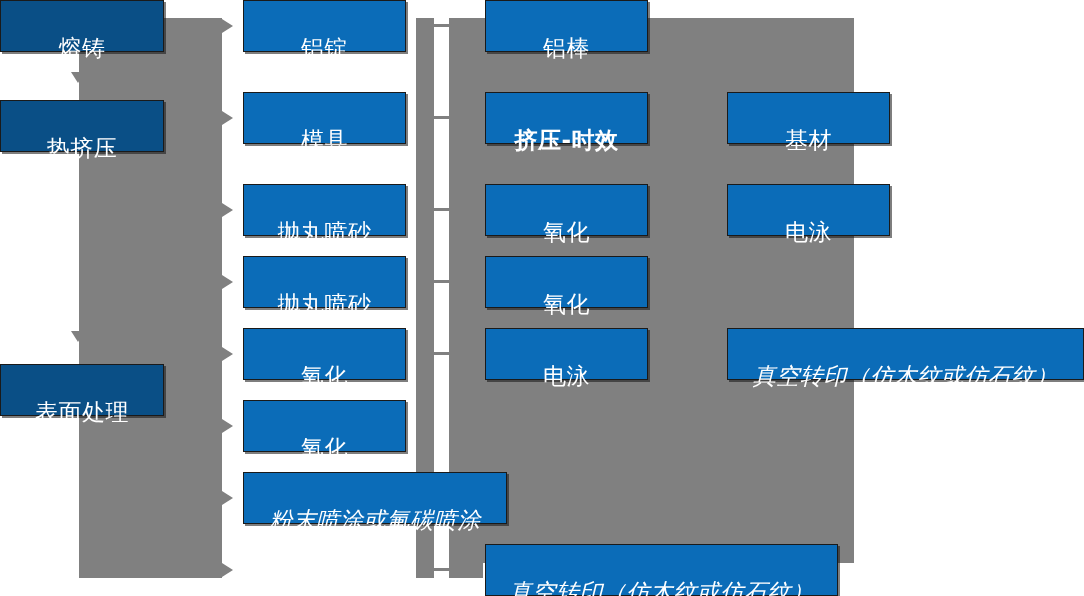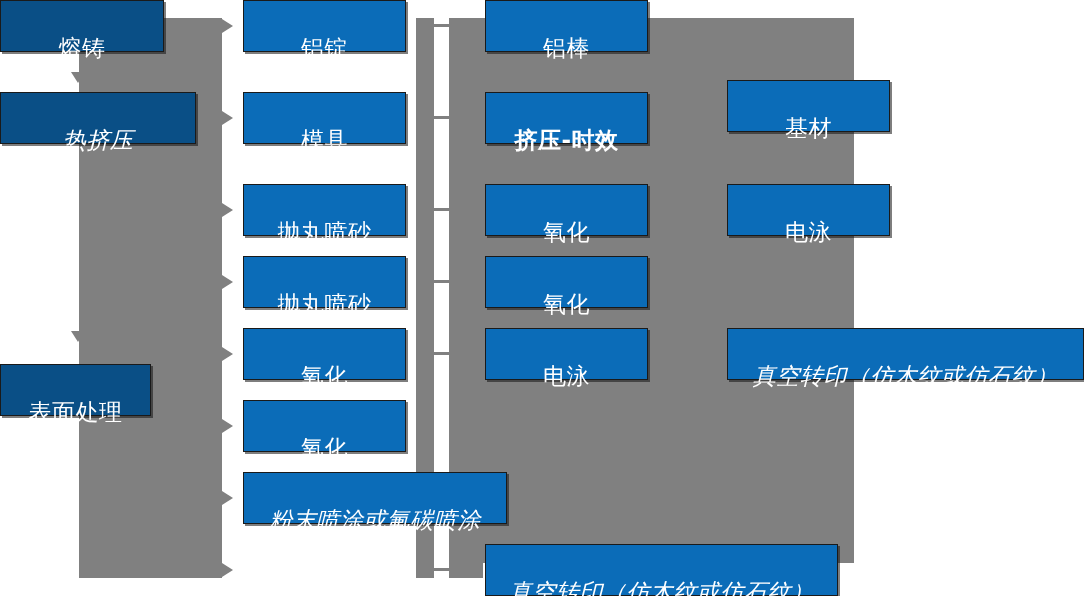--- a/index.html
+++ b/index.html
@@ -99,24 +99,24 @@
     <div class="arrow-r" style="left: 222px; top: 491px;"></div>
     <div class="arrow-r" style="left: 222px; top: 563px;"></div>
     <div class="arrow-r" style="left: 705px; top: 111px;"></div>
     <div class="arrow-r" style="left: 705px; top: 203px;"></div>
     <div class="arrow-r" style="left: 705px; top: 347px;"></div>
     <div class="arrow-d" style="left: 71px; top: 72px;"></div>
     <div class="arrow-d" style="left: 71px; top: 331px;"></div>
     <div class="node dark" style="left: 0px; top: 0px; width: 164px; height: 52px;">
       <span class="lbl">熔铸</span>
     </div>
-    <div class="node dark" style="left: 0px; top: 92px; width: 196px; height: 52px; font-style: italic;">
+    <div class="node dark" style="left: 0px; top: 100px; width: 164px; height: 52px;">
       <span class="lbl">热挤压</span>
     </div>
-    <div class="node dark" style="left: 0px; top: 364px; width: 151px; height: 52px;">
+    <div class="node dark" style="left: 0px; top: 364px; width: 164px; height: 52px;">
       <span class="lbl">表面处理</span>
     </div>
     <div class="node light" style="left: 243px; top: 0px; width: 163px; height: 52px;">
       <span class="lbl">铝锭</span>
     </div>
     <div class="node light" style="left: 243px; top: 92px; width: 163px; height: 52px;">
       <span class="lbl">模具</span>
     </div>
     <div class="node light" style="left: 243px; top: 184px; width: 163px; height: 52px;">
       <span class="lbl">抛丸喷砂</span>
@@ -144,21 +144,21 @@
     </div>
     <div class="node light" style="left: 485px; top: 256px; width: 163px; height: 52px;">
       <span class="lbl">氧化</span>
     </div>
     <div class="node light" style="left: 485px; top: 328px; width: 163px; height: 52px;">
       <span class="lbl">电泳</span>
     </div>
     <div class="node light wide" style="left: 485px; top: 544px; width: 353px; height: 52px;">
       <span class="lbl">真空转印（仿木纹或仿石纹）</span>
     </div>
-    <div class="node light" style="left: 727px; top: 80px; width: 163px; height: 52px;">
+    <div class="node light" style="left: 727px; top: 92px; width: 163px; height: 52px;">
       <span class="lbl">基材</span>
     </div>
     <div class="node light" style="left: 727px; top: 184px; width: 163px; height: 52px;">
       <span class="lbl">电泳</span>
     </div>
     <div class="node light wide" style="left: 727px; top: 328px; width: 357px; height: 52px;">
       <span class="lbl">真空转印（仿木纹或仿石纹）</span>
     </div>
   </div>
 

